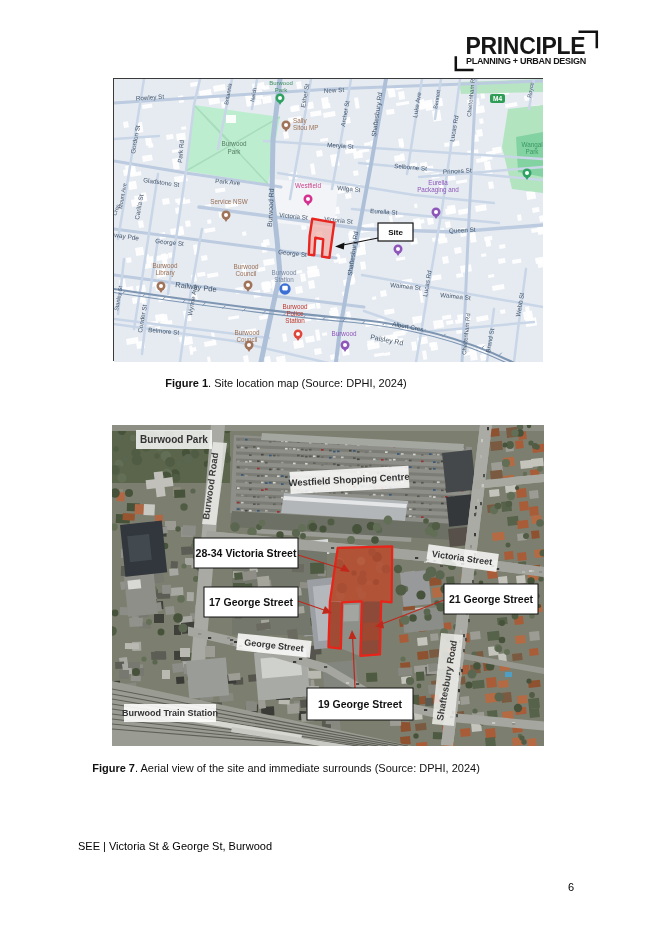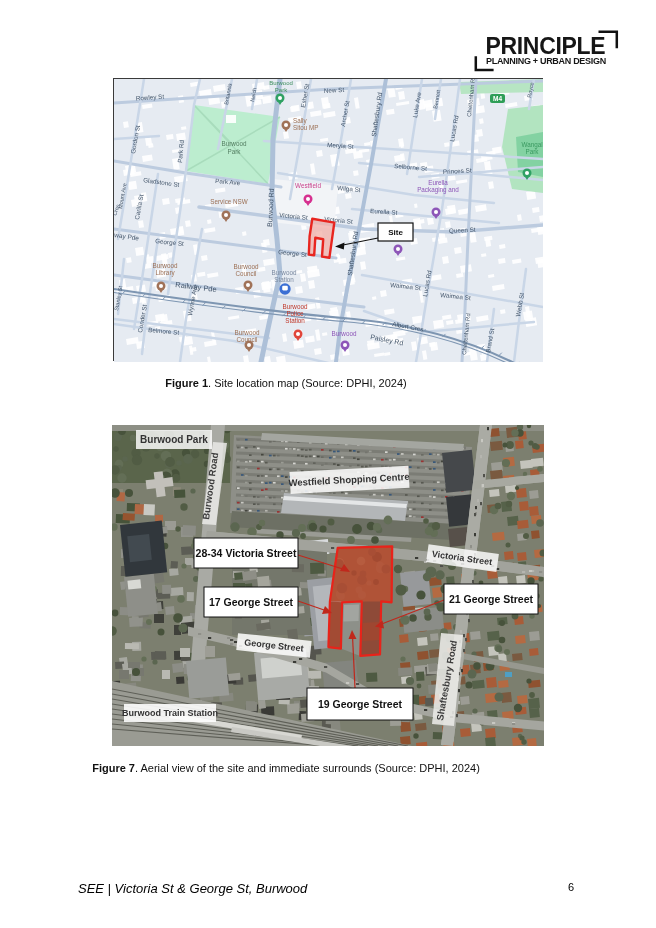--- a/index.html
+++ b/index.html
@@ -4,21 +4,21 @@
 <style>
 html,body{margin:0;padding:0;background:#ffffff;}
 #page{position:relative;width:656px;height:928px;background:#ffffff;overflow:hidden;font-family:"Liberation Sans",sans-serif;}
 .abs{position:absolute;}
 .cap{position:absolute;width:572px;text-align:center;font-size:11px;color:#111;}
 </style>
 </head>
 <body>
 <div id="page">
 
-<div class="abs" id="logo" style="left:468px;top:28px;width:156px;height:48px;">
+<div class="abs" id="logo" style="left:448px;top:28px;width:156px;height:48px;">
   <svg width="156" height="48" viewBox="0 0 156 48">
     <path d="M130.5,3.8 H148.8 V20.2" fill="none" stroke="#111" stroke-width="2.5"></path>
     <path d="M7.8,28.2 V42.1 H25.6" fill="none" stroke="#111" stroke-width="2.5"></path>
     <text x="17.4" y="25.8" font-family="Liberation Sans,sans-serif" font-size="23" font-weight="bold" fill="#161616" letter-spacing="-0.3">PRINCIPLE</text>
     <text x="18" y="36.2" font-family="Liberation Sans,sans-serif" font-size="9" font-weight="bold" fill="#161616" letter-spacing="-0.3">PLANNING + URBAN DESIGN</text>
   </svg>
 </div>
 
 <div class="abs" id="fig1" style="left:113px;top:78px;width:430px;height:283px;border:1.5px solid #3a3a3a;box-sizing:border-box;background:#e7edf4;">
   <svg id="map1" width="429" height="283" viewBox="0 0 429 283">
@@ -1638,17 +1638,17 @@
         </g>
         <g>
           <rect x="195" y="263" width="106" height="32" fill="#ffffff" stroke="#111" stroke-width="1"></rect>
           <text x="248.0" y="282.6" font-size="10.5" font-weight="bold" fill="#111" text-anchor="middle">19 George Street</text>
         </g>
       </svg>
 </div>
 
 <div class="cap" style="top:761.5px;"><b>Figure 7</b>. Aerial view of the site and immediate surrounds (Source: DPHI, 2024)</div>
 
-<div class="abs" style="left:78px;top:881px;font-size:13px;color:#000;font-style:italic;">SEE | Victoria St &amp; George St, Burwood</div>
+<div class="abs" style="left:78px;top:840px;font-size:11px;color:#000;">SEE | Victoria St &amp; George St, Burwood</div>
 
 <div class="abs" style="left:568px;top:881px;font-size:11px;color:#000;">6</div>
 
 </div>
 
 </body></html>

